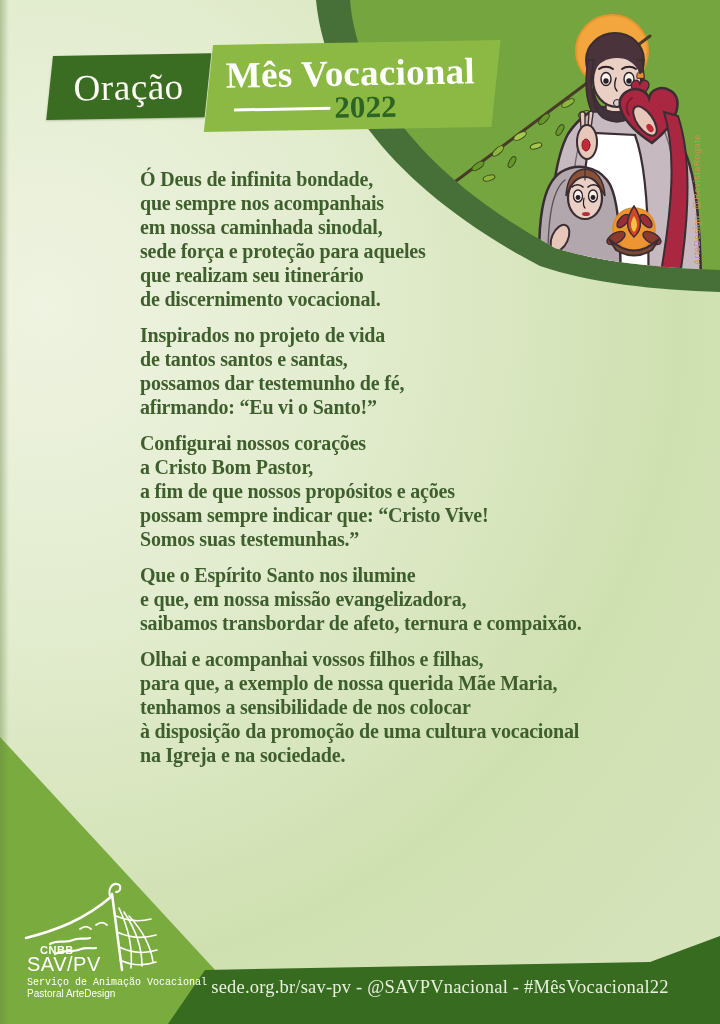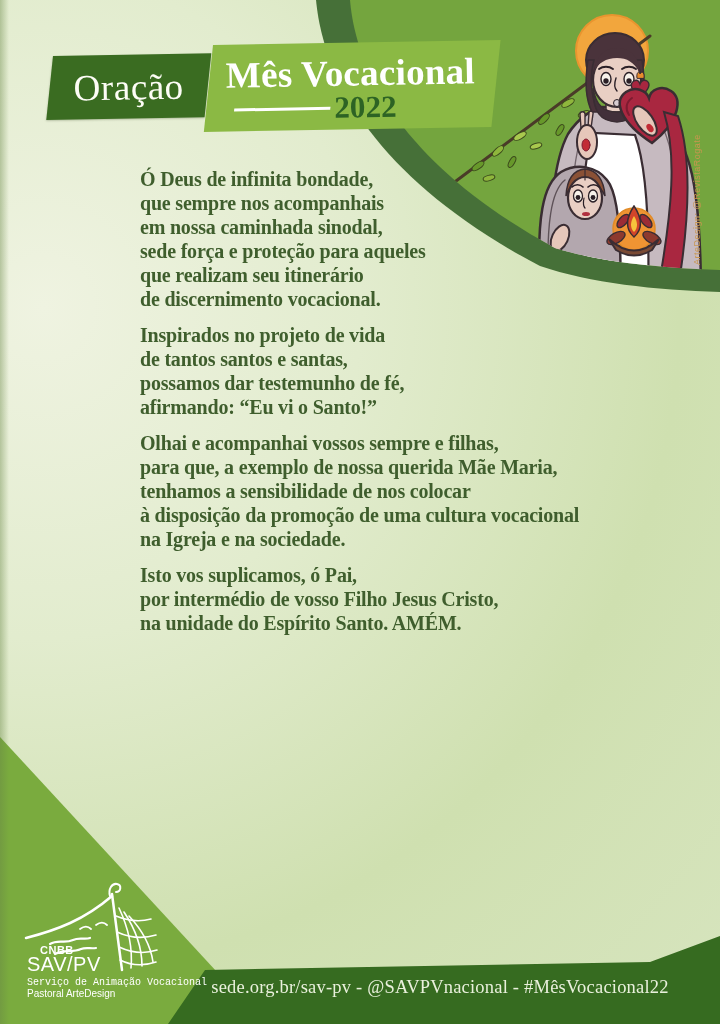--- a/index.html
+++ b/index.html
@@ -195,28 +195,33 @@
     <p>Ó Deus de infinita bondade,
 que sempre nos acompanhais
 em nossa caminhada sinodal,
 sede força e proteção para aqueles
 que realizam seu itinerário
 de discernimento vocacional.</p>
     <p>Inspirados no projeto de vida
 de tantos santos e santas,
 possamos dar testemunho de fé,
 afirmando: “Eu vi o Santo!”</p>
-    <p>Olhai e acompanhai vossos sempre e filhas,
+    <p>Configurai nossos corações
+a Cristo Bom Pastor,
+a fim de que nossos propósitos e ações
+possam sempre indicar que: “Cristo Vive!
+Somos suas testemunhas.”</p>
+    <p>Que o Espírito Santo nos ilumine
+e que, em nossa missão evangelizadora,
+saibamos transbordar de afeto, ternura e compaixão.</p>
+    <p>Olhai e acompanhai vossos filhos e filhas,
 para que, a exemplo de nossa querida Mãe Maria,
 tenhamos a sensibilidade de nos colocar
 à disposição da promoção de uma cultura vocacional
 na Igreja e na sociedade.</p>
-    <p>Isto vos suplicamos, ó Pai,
-por intermédio de vosso Filho Jesus Cristo,
-na unidade do Espírito Santo. AMÉM.</p>
   </div>
 
   <div class="corner-triangle"></div>
 
   <div class="footer-bar">
     <div class="bar-text">sede.org.br/sav-pv - @SAVPVnacional - #MêsVocacional22</div>
   </div>
 
   <div class="logo">
     <svg class="net" width="160" height="95" viewBox="0 0 160 95" fill="none" stroke="#ffffff" stroke-linecap="round">

